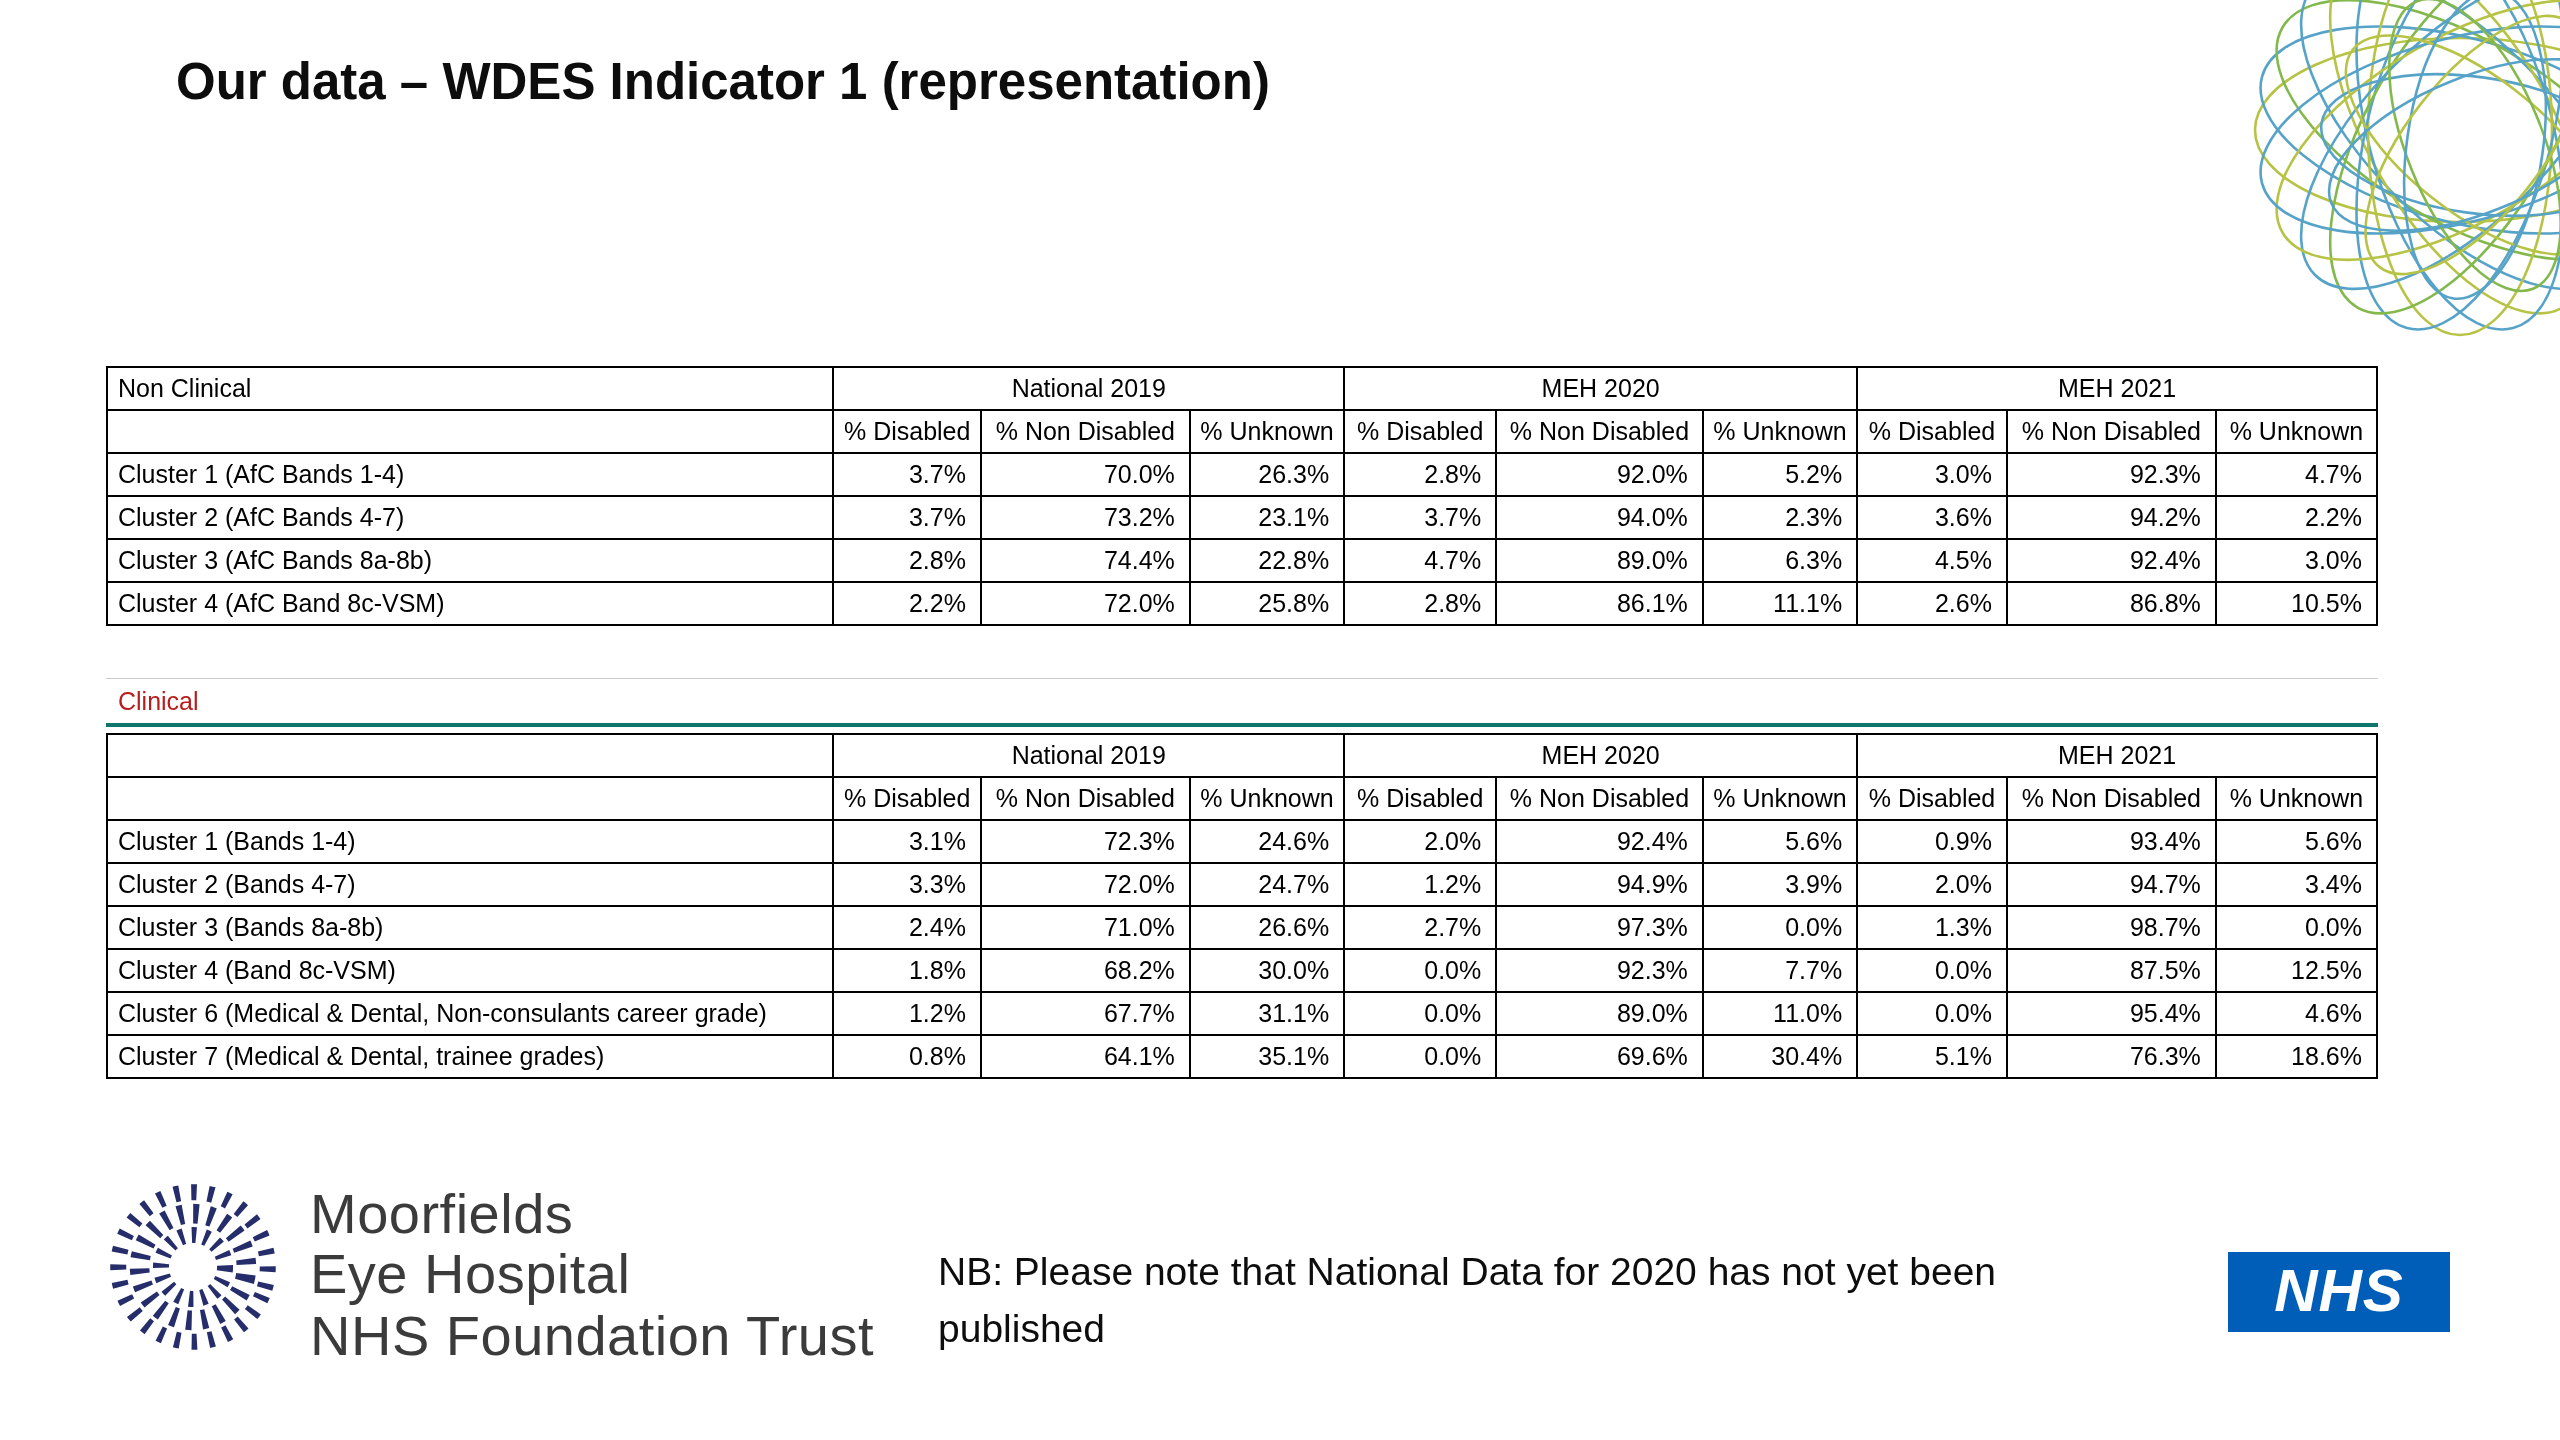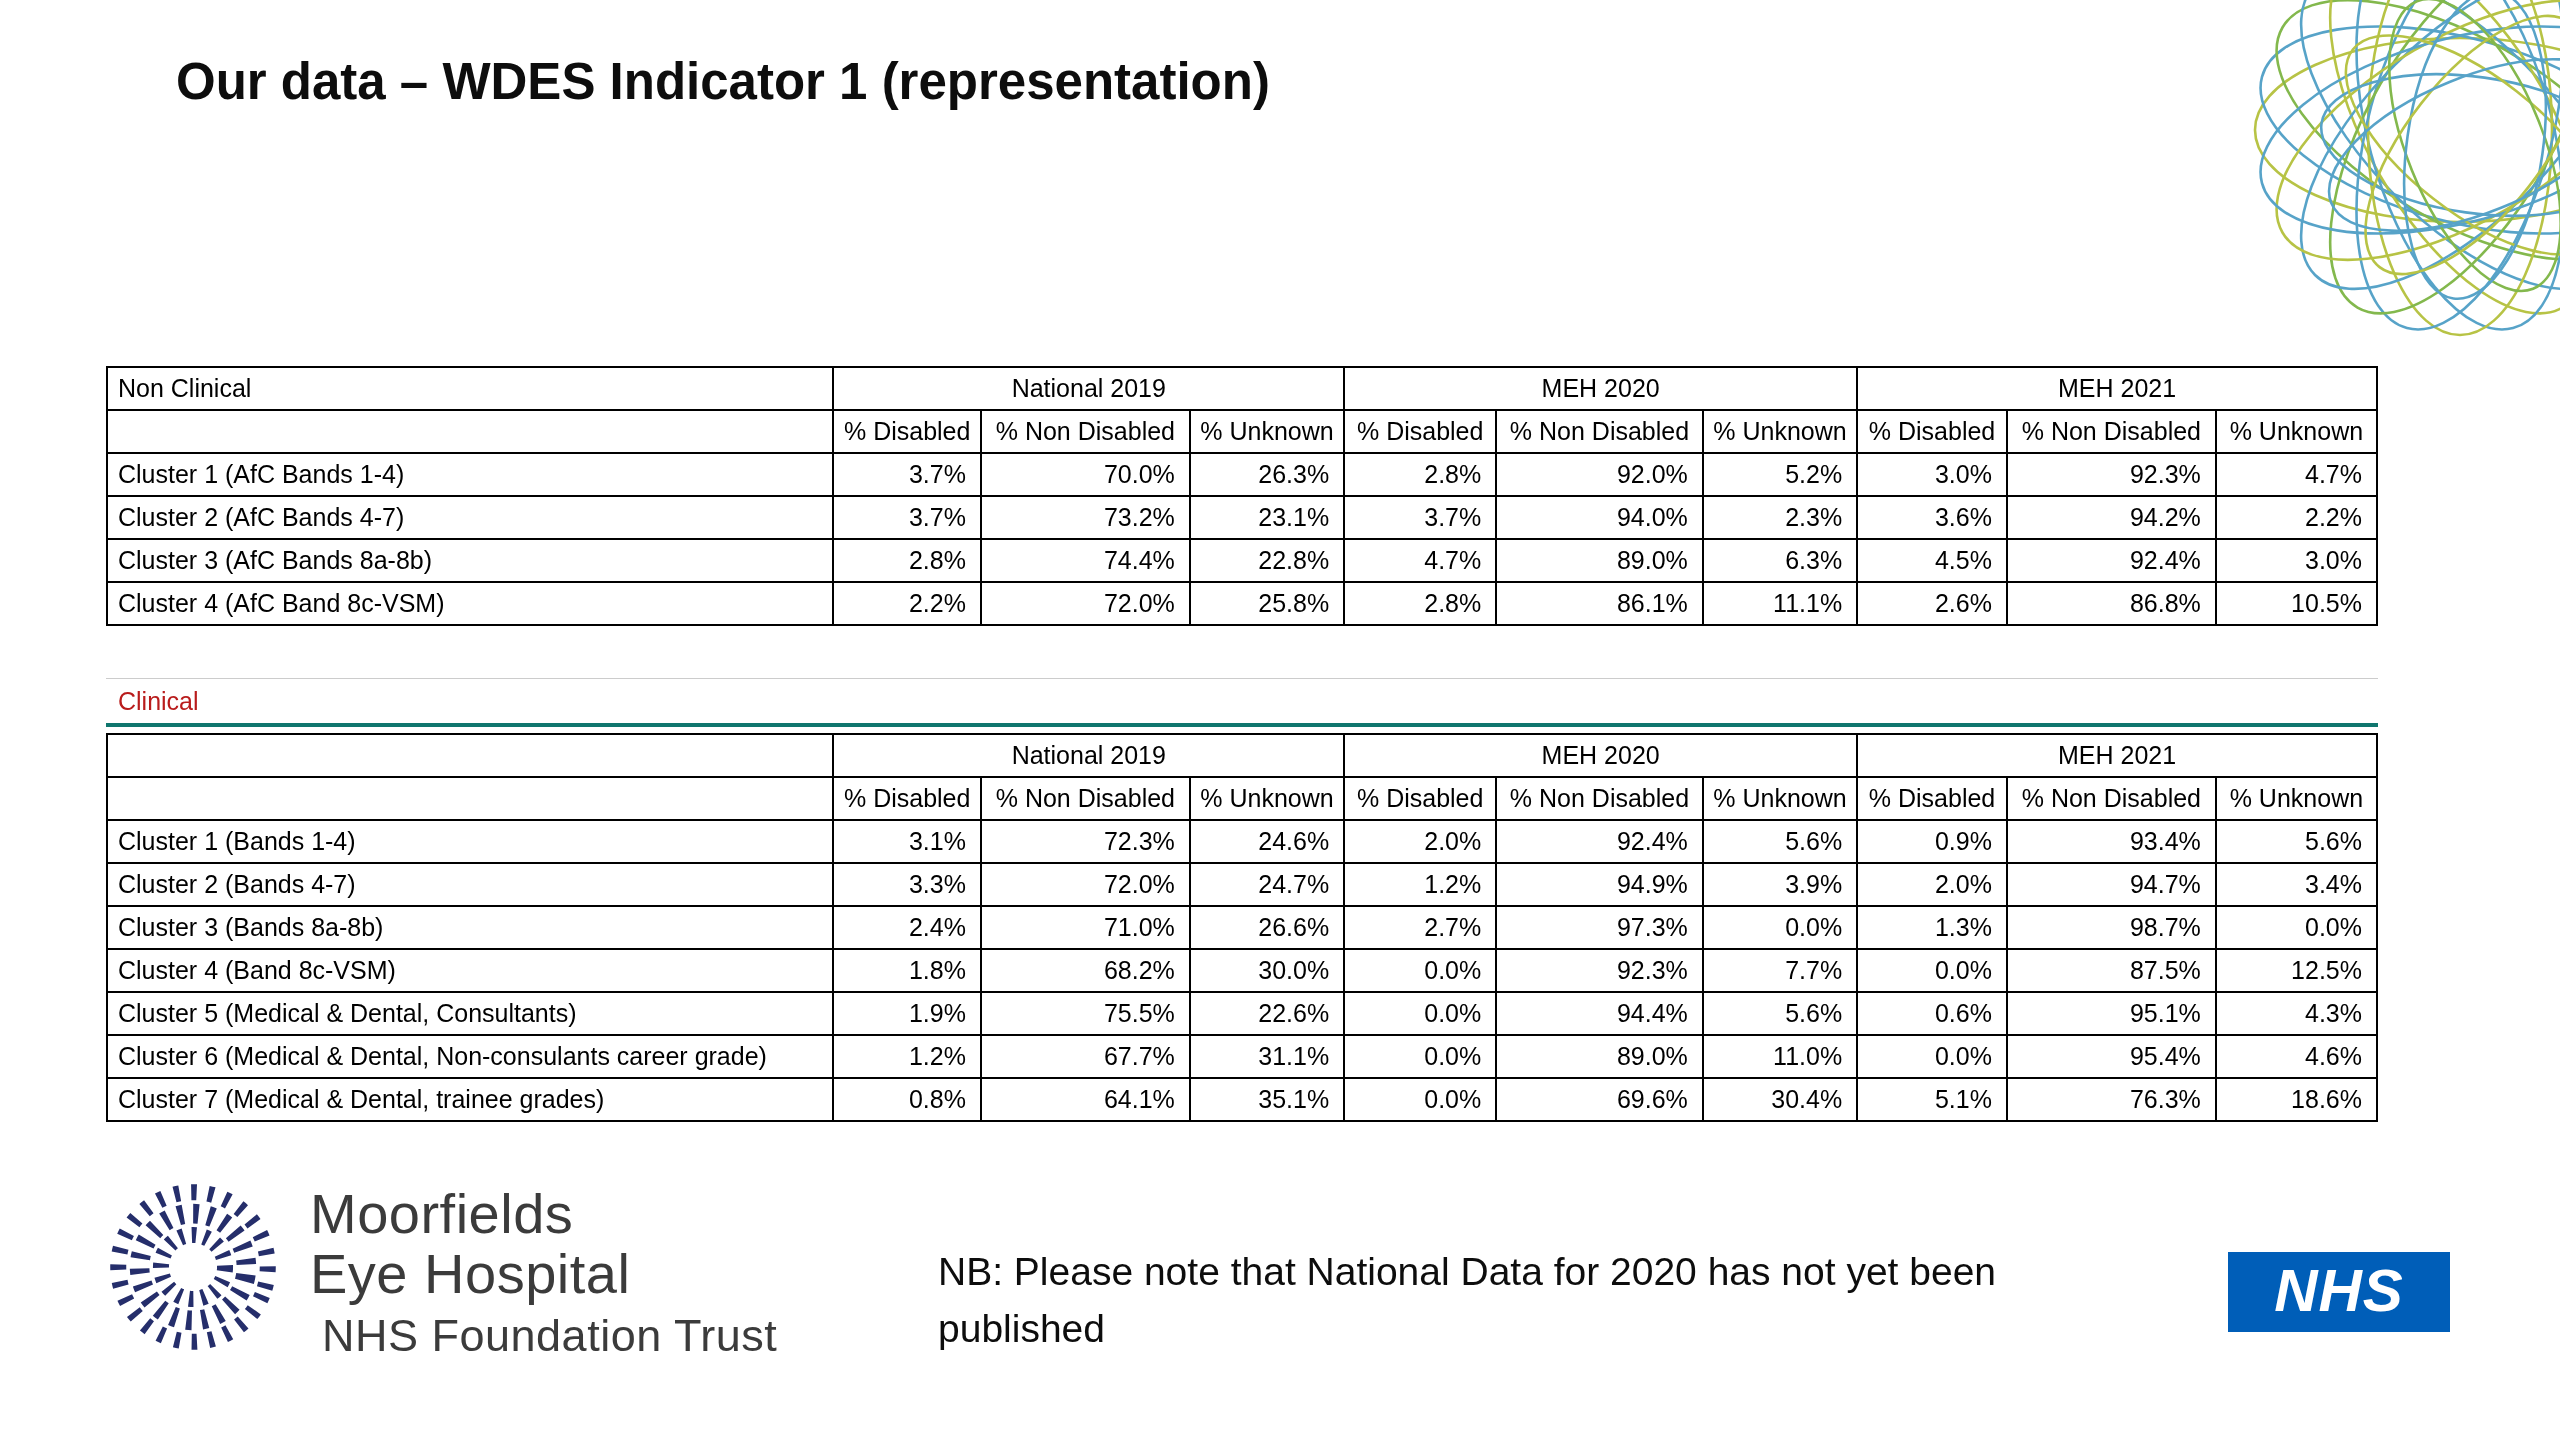--- a/index.html
+++ b/index.html
@@ -86,21 +86,21 @@
     position: absolute;
     left: 104px;
     top: 1178px;
     display: flex;
     align-items: flex-start;
     gap: 28px;
   }
   .mf-mark { width: 178px; height: 178px; }
   .mf-text { padding-top: 6px; color: #3b3b3b; }
   .mf-line-big { font-size: 56px; line-height: 60px; letter-spacing: 0.5px; }
-  .mf-line-small { font-size: 45px; line-height: 56px; margin-top: 4px; letter-spacing: 0.5px; margin-left: 12px; }
+  .mf-line-small { font-size: 56px; line-height: 56px; margin-top: 4px; letter-spacing: 0.5px; }
 
   .note {
     position: absolute;
     left: 938px;
     top: 1244px;
     width: 1210px;
     font-size: 39px;
     line-height: 1.45;
     color: #0d0d0d;
   }
@@ -323,32 +323,20 @@
             <td class="num">68.2%</td>
             <td class="num">30.0%</td>
             <td class="num">0.0%</td>
             <td class="num">92.3%</td>
             <td class="num">7.7%</td>
             <td class="num">0.0%</td>
             <td class="num">87.5%</td>
             <td class="num">12.5%</td>
           </tr>
           <tr>
-            <td class="label-cell">Cluster 5 (Medical &amp; Dental, Consultants)</td>
-            <td class="num">1.9%</td>
-            <td class="num">75.5%</td>
-            <td class="num">22.6%</td>
-            <td class="num">0.0%</td>
-            <td class="num">94.4%</td>
-            <td class="num">5.6%</td>
-            <td class="num">0.6%</td>
-            <td class="num">95.1%</td>
-            <td class="num">4.3%</td>
-          </tr>
-          <tr>
             <td class="label-cell">Cluster 6 (Medical &amp; Dental, Non-consulants career grade)</td>
             <td class="num">1.2%</td>
             <td class="num">67.7%</td>
             <td class="num">31.1%</td>
             <td class="num">0.0%</td>
             <td class="num">89.0%</td>
             <td class="num">11.0%</td>
             <td class="num">0.0%</td>
             <td class="num">95.4%</td>
             <td class="num">4.6%</td>

